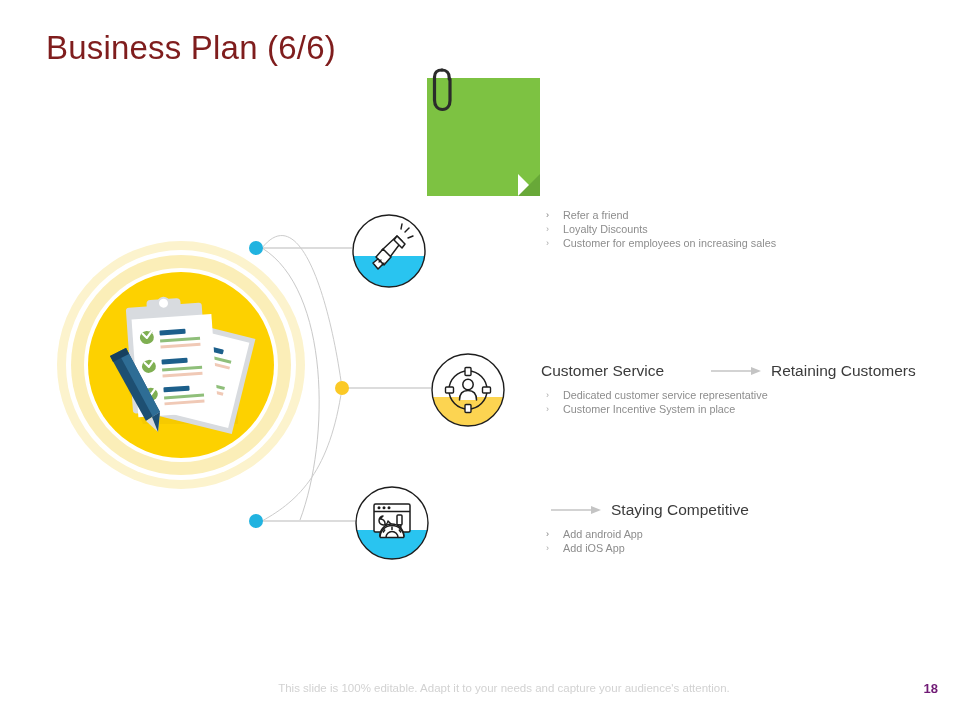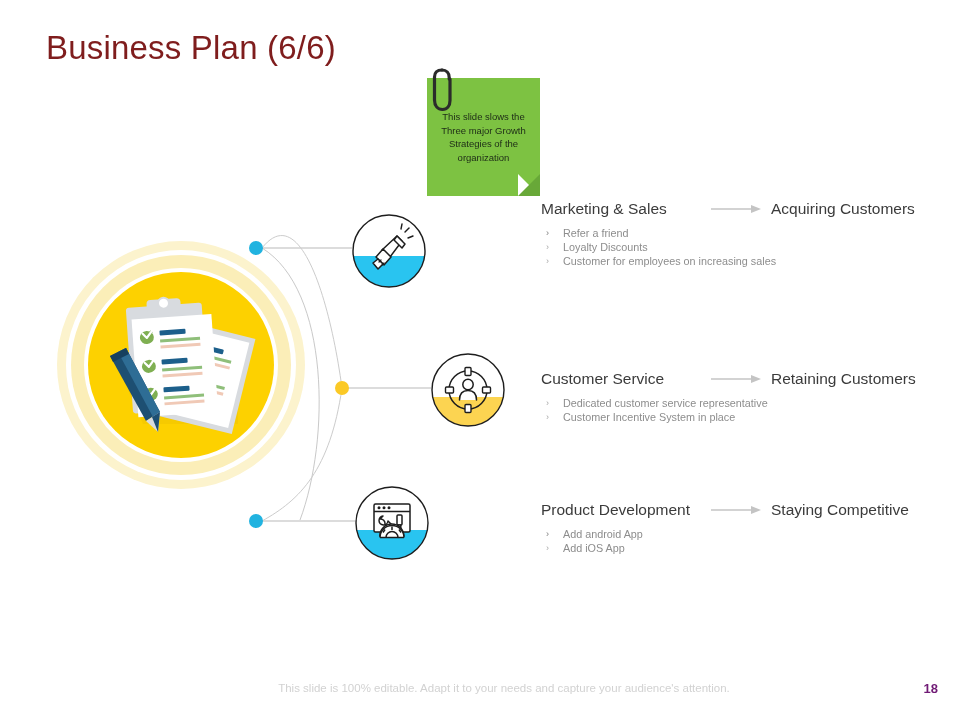--- a/index.html
+++ b/index.html
@@ -179,21 +179,21 @@
   .bullets li .chev {
     position: absolute;
     left: 5px;
     top: 0;
     font-size: 9px;
     color: #a8a8a8;
   }
 
   .block-1 { left: 541px; top: 200px; }
   .block-1 .head-left { width: 160px; }
-  .block-2 { left: 541px; top: 370px; }
+  .block-2 { left: 541px; top: 362px; }
   .block-2 .head-left { width: 160px; }
   .block-3 { left: 541px; top: 501px; }
   .block-3 .head-left { width: 160px; }
 
   
   .footer-note {
     position: absolute;
     left: 0;
     top: 682px;
     width: 960px;
@@ -213,21 +213,20 @@
 </style>
 </head>
 <body>
 
 <div class="slide-title">Business Plan (6/6)</div>
 
 <div class="sticky-wrap">
   <div class="sticky-note"></div>
   <div class="sticky-fold"></div>
   <div class="sticky-fold2"></div>
-  <div class="sticky-text">This slide slows the Three major Growth Strategies of the organization</div>
   <svg class="paperclip" viewBox="0 0 26 48">
     <path d="M13 4 C 8 4 5.5 7 5.5 11 L5.5 34 C5.5 40 9 43.5 13.5 43.5 C18 43.5 21 40 21 34.5 L21 13" fill="none" stroke="#2b2b2b" stroke-width="3.2" stroke-linecap="round"></path>
     <path d="M13 4 C 17.5 4 20.2 7 20.2 11.5 L20.2 13" fill="none" stroke="#2b2b2b" stroke-width="3.2" stroke-linecap="round"></path>
   </svg>
 </div>
 
 <div class="main-circle">
   <div class="ring ring-outer"></div>
   <div class="ring ring-gap1"></div>
   <div class="ring ring-mid"></div>
@@ -399,30 +398,20 @@
     <g stroke="#1d1d1d" stroke-width="1.5">
       <line x1="28" y1="46.5" x2="30" y2="43.5"></line>
       <line x1="37" y1="44" x2="37" y2="40.5"></line>
       <line x1="46" y1="46.5" x2="44" y2="43.5"></line>
     </g>
     <line x1="25" y1="51.5" x2="49" y2="51.5" stroke="#1d1d1d" stroke-width="1.5"></line>
   </svg>
 </div>
 
 <div class="block block-1">
-  <div class="block-heads">
-    <span class="head-left">Marketing &amp; Sales</span>
-    <span class="head-arrow">
-      <svg width="50" height="10" viewBox="0 0 50 10">
-        <line x1="0" y1="5" x2="40" y2="5" stroke="#c4c4c4" stroke-width="1.6"></line>
-        <polygon points="40,1 50,5 40,9" fill="#c4c4c4"></polygon>
-      </svg>
-    </span>
-    <span class="head-right">Acquiring Customers</span>
-  </div>
   <ul class="bullets">
     <li><span class="chev">›</span></li>
     <li><span class="chev">›</span><span>Refer a friend</span></li>
     <li><span class="chev">›</span><span>Loyalty Discounts</span></li>
     <li><span class="chev">›</span><span>Customer for employees on increasing sales</span></li>
   </ul>
 </div>
 
 <div class="block block-2">
   <div class="block-heads">
@@ -436,21 +425,20 @@
     <span class="head-right">Retaining Customers</span>
   </div>
   <ul class="bullets">
     <li><span class="chev">›</span><span>Dedicated customer service representative</span></li>
     <li><span class="chev">›</span><span>Customer Incentive System in place</span></li>
   </ul>
 </div>
 
 <div class="block block-3">
   <div class="block-heads">
-    <span class="head-left">Product Development</span>
     <span class="head-arrow">
       <svg width="50" height="10" viewBox="0 0 50 10">
         <line x1="0" y1="5" x2="40" y2="5" stroke="#c4c4c4" stroke-width="1.6"></line>
         <polygon points="40,1 50,5 40,9" fill="#c4c4c4"></polygon>
       </svg>
     </span>
     <span class="head-right">Staying Competitive</span>
   </div>
   <ul class="bullets">
     <li><span class="chev">›</span></li>

